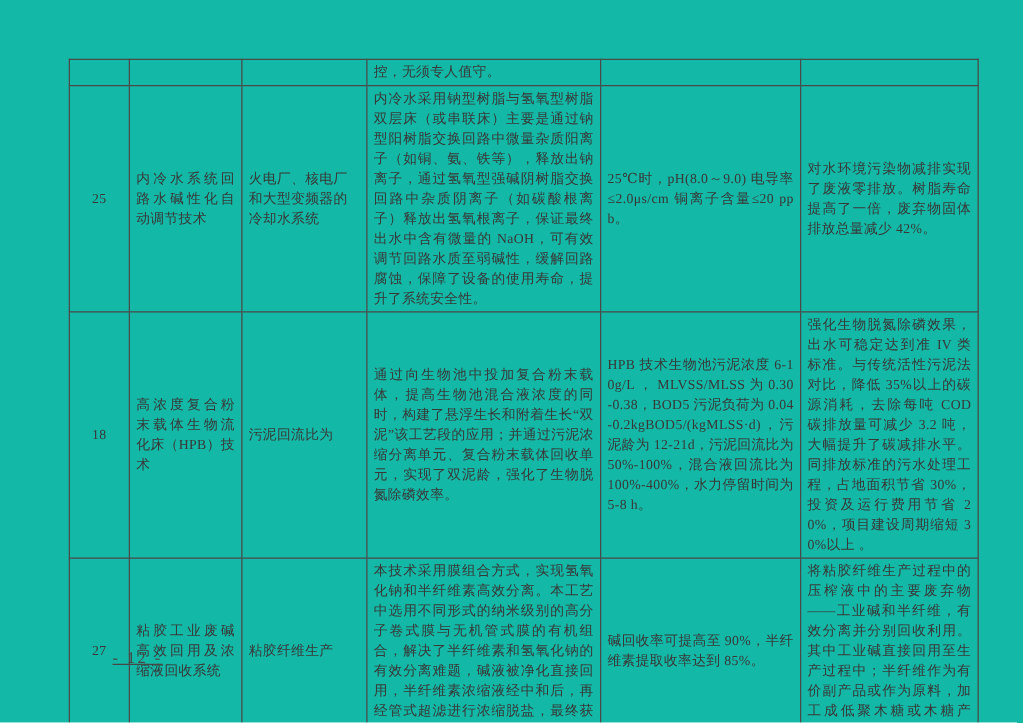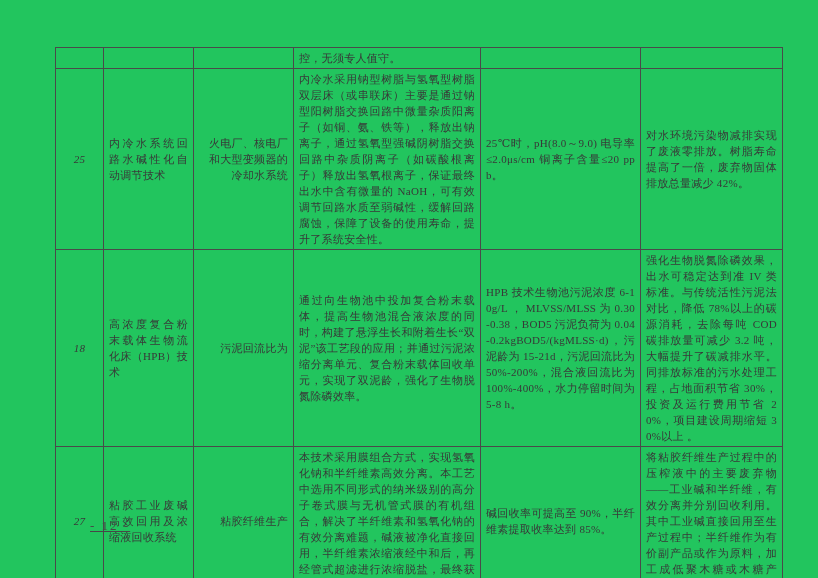--- a/index.html
+++ b/index.html
@@ -8,21 +8,21 @@
     width: 818px;
     height: 578px;
     background: #ffffff;
     font-family: "Liberation Serif", "DejaVu Serif", serif;
     color: #383838;
   }
   .page {
     position: relative;
     width: 818px;
     height: 578px;
-    background: #22c55e;
+    background: #14b8a6;
     overflow: hidden;
   }
   table.tech-table {
     position: absolute;
     left: 55px;
     top: 47px;
     width: 727px;
     border-collapse: collapse;
     table-layout: fixed;
   }
@@ -38,24 +38,23 @@
   }
   tr.row-cont { height: 18px; }
   tr.row-25 { height: 173px; }
   tr.row-26 { height: 150px; }
   tr.row-27 { height: 122px; }
   td.c-no {
     text-align: center;
     font-size: 12px;
     letter-spacing: 0;
     font-family: "Liberation Serif", "DejaVu Serif", serif;
-    font-style: italic;
   }
   td.c-name { text-align: justify; padding: 2px 6px; }
-  td.c-scope { text-align: right; padding: 2px 6px; }
+  td.c-scope { text-align: left; padding: 2px 6px; }
   td.c-desc { text-align: justify; vertical-align: middle; padding: 3px 6px; }
   td.c-perf { text-align: justify; padding: 3px 6px; }
   td.c-benefit { text-align: justify; padding: 3px 6px; font-size: 10.6px; line-height: 15.5px; }
   td.c-cont-desc { text-align: left; vertical-align: middle; padding: 1px 6px; }
   .page-number {
     position: absolute;
     left: 90px;
     top: 518px;
     font-size: 13px;
     letter-spacing: 2px;
@@ -95,22 +94,22 @@
         <td class="c-desc">内冷水采用钠型树脂与氢氧型树脂双层床（或串联床）主要是通过钠型阳树脂交换回路中微量杂质阳离子（如铜、氨、铁等），释放出钠离子，通过氢氧型强碱阴树脂交换回路中杂质阴离子（如碳酸根离子）释放出氢氧根离子，保证最终出水中含有微量的 NaOH，可有效调节回路水质至弱碱性，缓解回路腐蚀，保障了设备的使用寿命，提升了系统安全性。</td>
         <td class="c-perf">25℃时，pH(8.0～9.0) 电导率≤2.0μs/cm 铜离子含量≤20 ppb。</td>
         <td class="c-benefit">对水环境污染物减排实现了废液零排放。树脂寿命提高了一倍，废弃物固体排放总量减少 42%。</td>
       </tr>
 
       <tr class="row-26">
         <td class="c-no">18</td>
         <td class="c-name">高浓度复合粉末载体生物流化床（HPB）技术</td>
         <td class="c-scope">污泥回流比为</td>
         <td class="c-desc">通过向生物池中投加复合粉末载体，提高生物池混合液浓度的同时，构建了悬浮生长和附着生长“双泥”该工艺段的应用；并通过污泥浓缩分离单元、复合粉末载体回收单元，实现了双泥龄，强化了生物脱氮除磷效率。</td>
-        <td class="c-perf">HPB 技术生物池污泥浓度 6-10g/L ， MLVSS/MLSS 为 0.30-0.38，BOD5 污泥负荷为 0.04-0.2kgBOD5/(kgMLSS·d)，污泥龄为 15-21d，污泥回流比为 50%-200%，混合液回流比为 100%-400%，水力停留时间为 5-8 h。</td>
-        <td class="c-benefit">强化生物脱氮除磷效果，出水可稳定达到准 IV 类标准。与传统活性污泥法对比，降低 78%以上的碳源消耗，去除每吨 COD 碳排放量可减少 3.2 吨，大幅提升了碳减排水平。同排放标准的污水处理工程，占地面积节省 30%，投资及运行费用节省 20%，项目建设周期缩短 30%以上 。</td>
+        <td class="c-perf">HPB 技术生物池污泥浓度 6-10g/L ， MLVSS/MLSS 为 0.30-0.38，BOD5 污泥负荷为 0.04-0.2kgBOD5/(kgMLSS·d)，污泥龄为 12-21d，污泥回流比为 50%-100%，混合液回流比为 100%-400%，水力停留时间为 5-8 h。</td>
+        <td class="c-benefit">强化生物脱氮除磷效果，出水可稳定达到准 IV 类标准。与传统活性污泥法对比，降低 35%以上的碳源消耗，去除每吨 COD 碳排放量可减少 3.2 吨，大幅提升了碳减排水平。同排放标准的污水处理工程，占地面积节省 30%，投资及运行费用节省 20%，项目建设周期缩短 30%以上 。</td>
       </tr>
 
       <tr class="row-27">
         <td class="c-no">27</td>
         <td class="c-name">粘胶工业废碱高效回用及浓缩液回收系统</td>
         <td class="c-scope">粘胶纤维生产</td>
         <td class="c-desc">本技术采用膜组合方式，实现氢氧化钠和半纤维素高效分离。本工艺中选用不同形式的纳米级别的高分子卷式膜与无机管式膜的有机组合，解决了半纤维素和氢氧化钠的有效分离难题，碱液被净化直接回用，半纤维素浓缩液经中和后，再经管式超滤进行浓缩脱盐，最终获得半纤维素产</td>
         <td class="c-perf">碱回收率可提高至 90%，半纤维素提取收率达到 85%。</td>
         <td class="c-benefit">将粘胶纤维生产过程中的压榨液中的主要废弃物——工业碱和半纤维，有效分离并分别回收利用。其中工业碱直接回用至生产过程中；半纤维作为有价副产品或作为原料，加工成低聚木糖或木糖产品。该工艺段的应用，</td>
       </tr>

